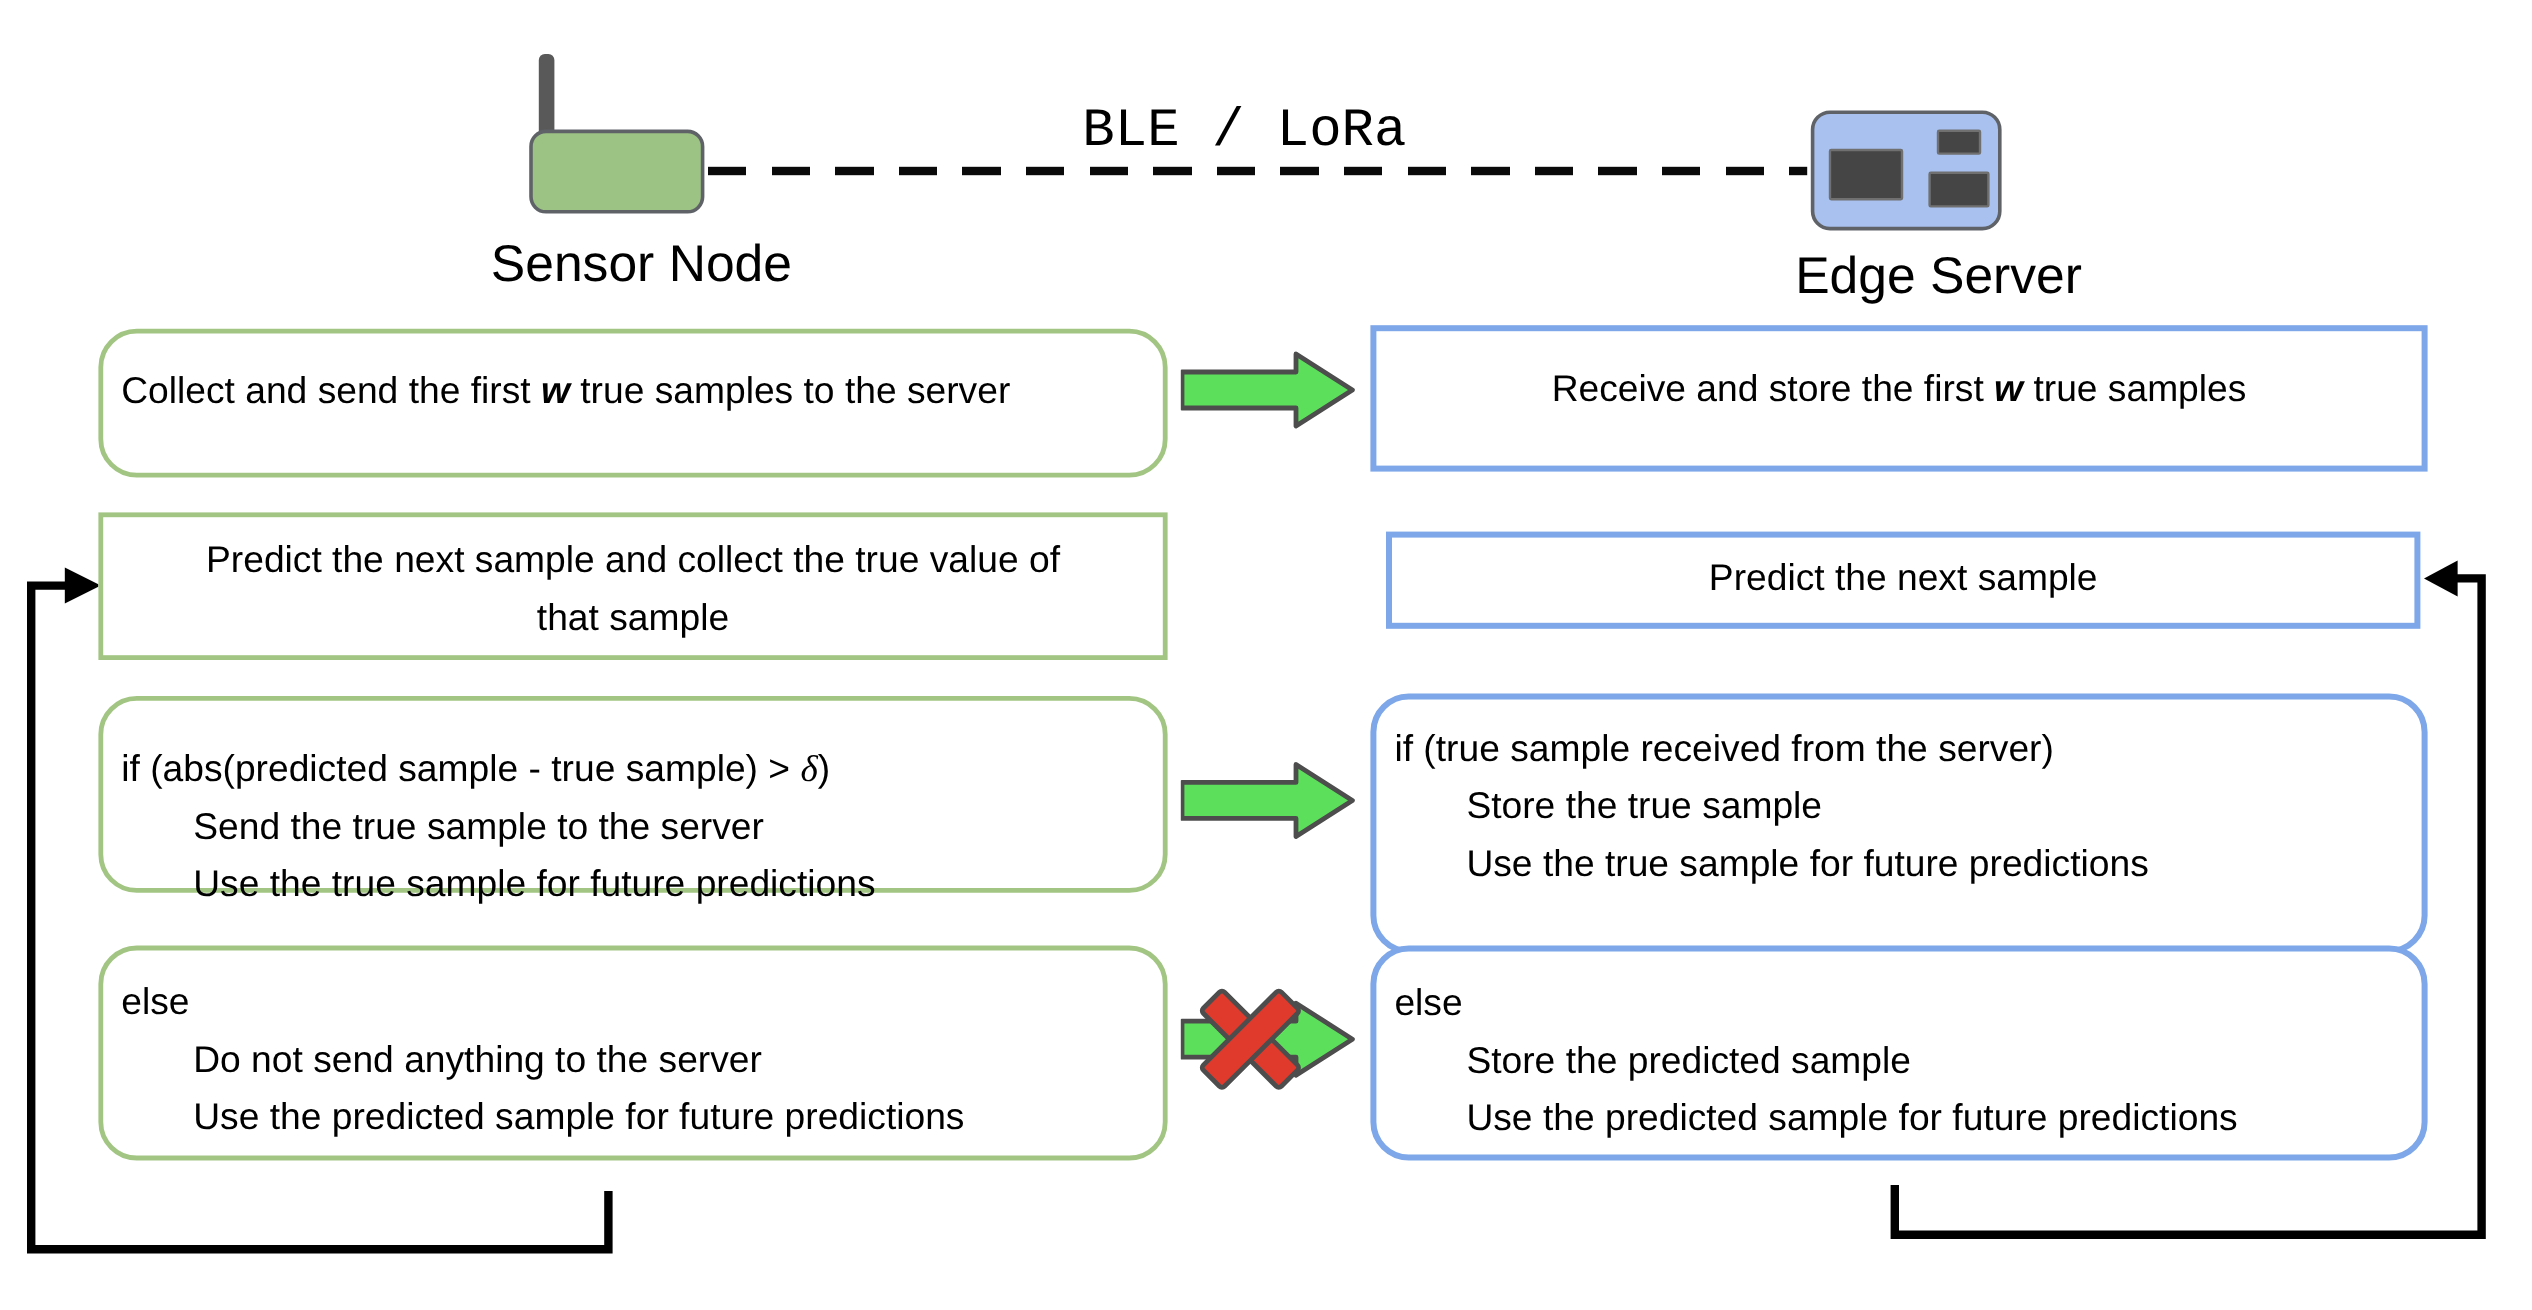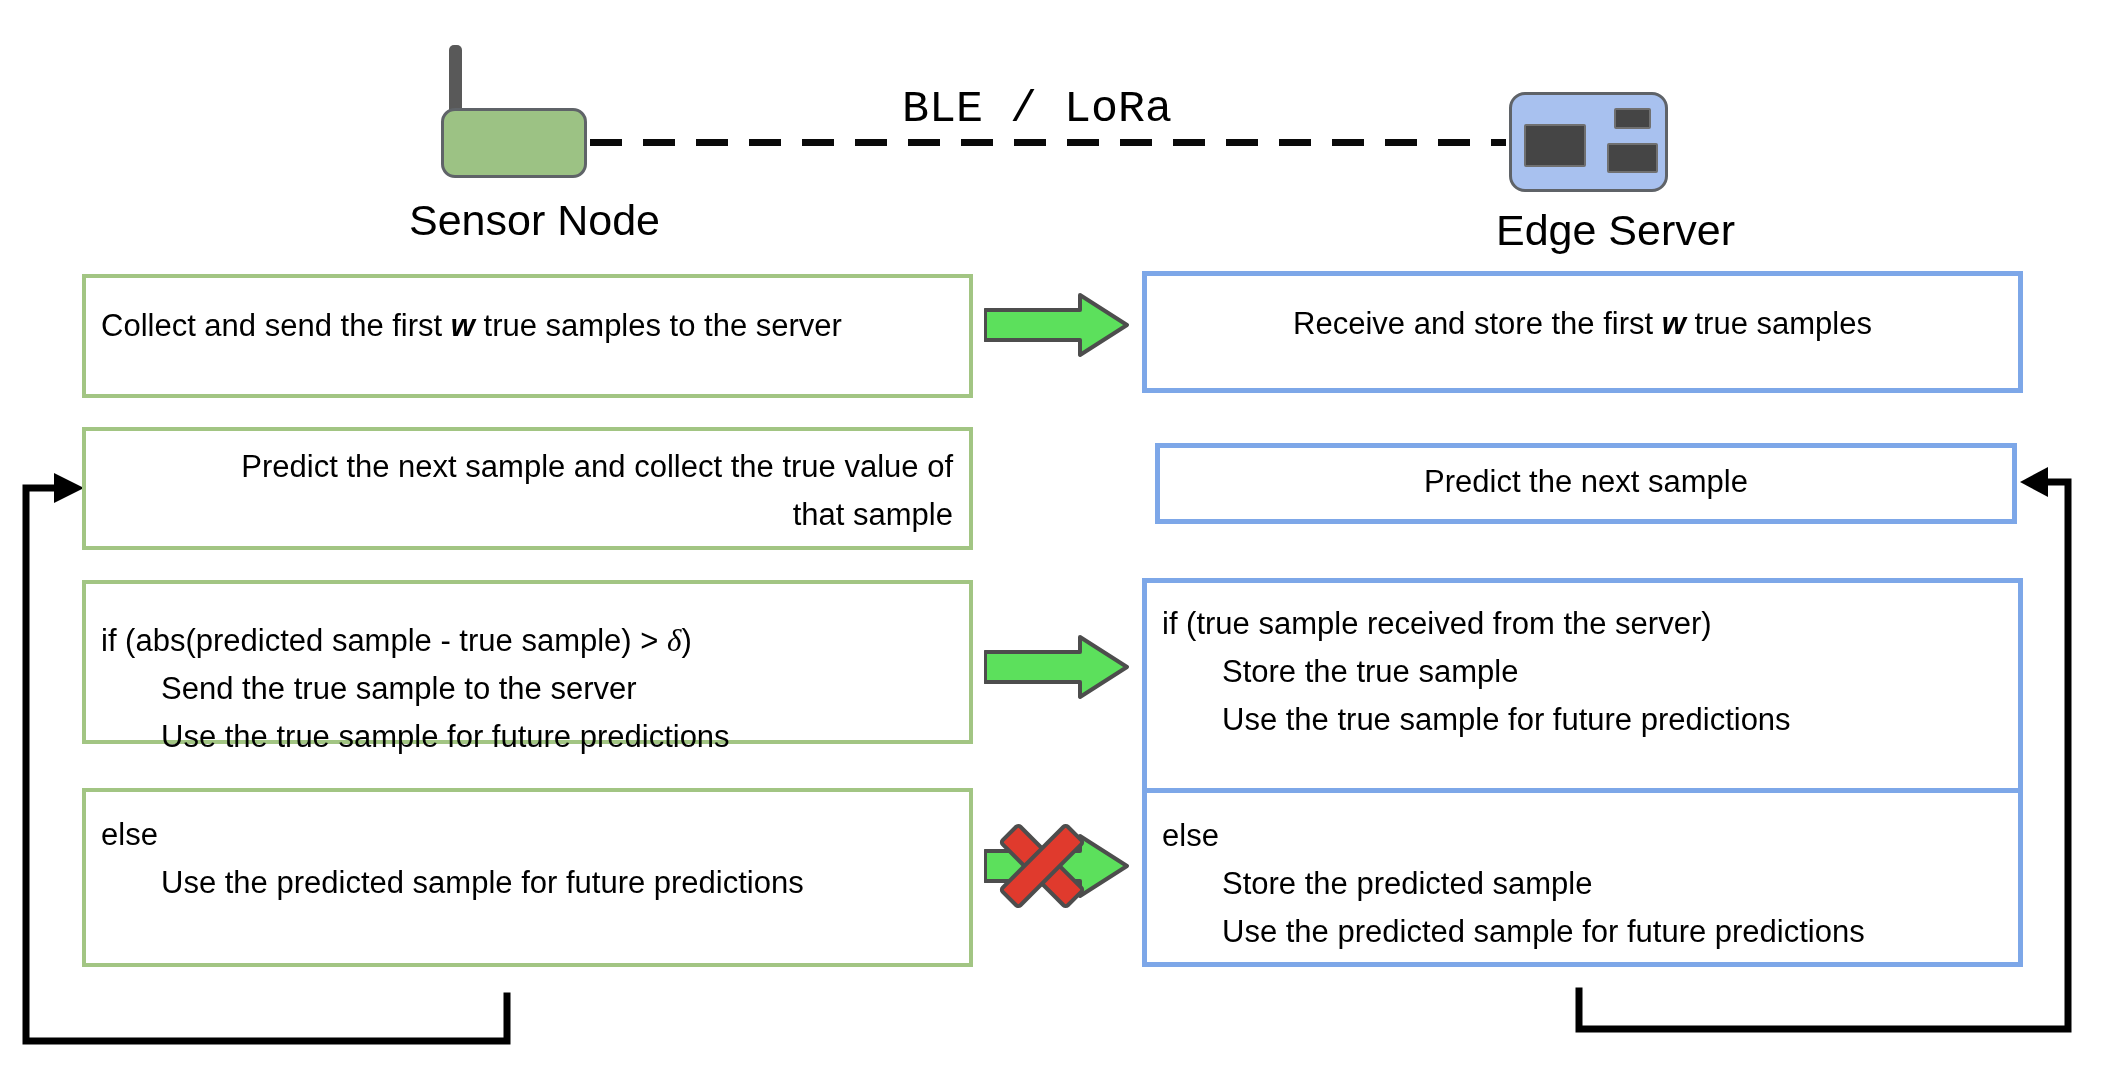--- a/index.html
+++ b/index.html
@@ -21,29 +21,29 @@
   .sensor-label{left:368px;top:196px;width:292px;}
   .server-label{left:1443px;top:206px;width:292px;}
   .link-label{left:887px;top:84px;width:300px;text-align:center;font-size:45px;font-family:Liberation Mono, monospace;}
   .link-line{left:590px;top:139px;width:916px;height:7px;
              background:repeating-linear-gradient(90deg,#0a0a0a 0 32px,transparent 32px 53px);}
   
   .box{position:absolute;background:#fff;font-size:31px;line-height:48px;box-sizing:border-box;z-index:2;}
   .green{border:4px solid var(--green-border);}
   .blue{border:5px solid var(--blue-border);}
   .al-c{text-align:center;padding:0 16px;}
-  .al-l{text-align:left;padding-left:15px;padding-right:10px;}
+  .al-l{text-align:left;padding-left:15px;padding-right:10px;border-radius:32px;}
   .line{white-space:nowrap;}
   .al-c .line{white-space:normal;}
   .indent{margin-left:60px;}
   .seg-bi{font-weight:bold;font-style:italic;}
   .seg-i{font-style:italic;font-family:"Liberation Serif","DejaVu Serif",serif;}
   .b-l1{left:82px;top:274px;width:891px;height:124px;padding-top:24px;}
   .b-r1{left:1142px;top:271px;width:881px;height:122px;padding-top:24px;}
-  .b-l2{left:82px;top:427px;width:891px;height:123px;padding-top:12px;text-align:right;}
+  .b-l2{left:82px;top:427px;width:891px;height:123px;padding-top:12px;}
   .b-r2{left:1155px;top:443px;width:862px;height:81px;padding-top:10px;}
   .b-l3{left:82px;top:580px;width:891px;height:164px;padding-top:33px;}
   .b-r3{left:1142px;top:578px;width:881px;height:217px;padding-top:17px;}
   .b-l4{left:82px;top:788px;width:891px;height:179px;padding-top:19px;}
   .b-r4{left:1142px;top:788px;width:881px;height:179px;padding-top:19px;}
   
   .arrow{position:absolute;z-index:3;}
   .a1{left:984px;top:290px;}
   .a3{left:984px;top:632px;}
   .a4{left:984px;top:811px;}
@@ -75,20 +75,21 @@
     <div class="line"><span>Predict the next sample and collect the true value of</span></div>
     <div class="line"><span>that sample</span></div>
   </div>
 <div class="box green al-l b-l3">
     <div class="line"><span>if (abs(predicted sample - true sample) &gt; </span><span class="seg-i">δ</span><span>)</span></div>
     <div class="line indent"><span>Send the true sample to the server</span></div>
     <div class="line indent"><span>Use the true sample for future predictions</span></div>
   </div>
 <div class="box green al-l b-l4">
     <div class="line"><span>else</span></div>
+    <div class="line indent"><span>Do not send anything to the server</span></div>
     <div class="line indent"><span>Use the predicted sample for future predictions</span></div>
   </div>
 
 <div class="box blue al-c b-r1">
     <div class="line"><span>Receive and store the first </span><span class="seg-bi">w</span><span> true samples</span></div>
   </div>
 <div class="box blue al-c b-r2">
     <div class="line"><span>Predict the next sample</span></div>
   </div>
 <div class="box blue al-l b-r3">

